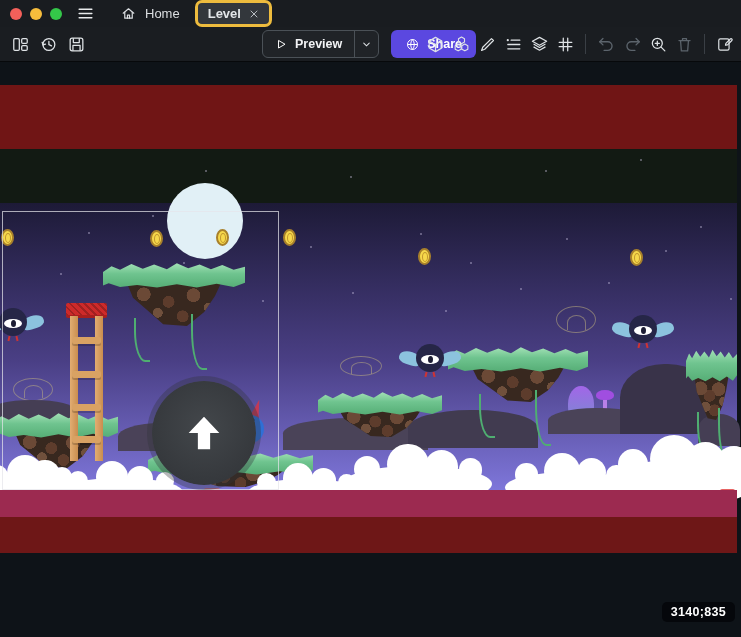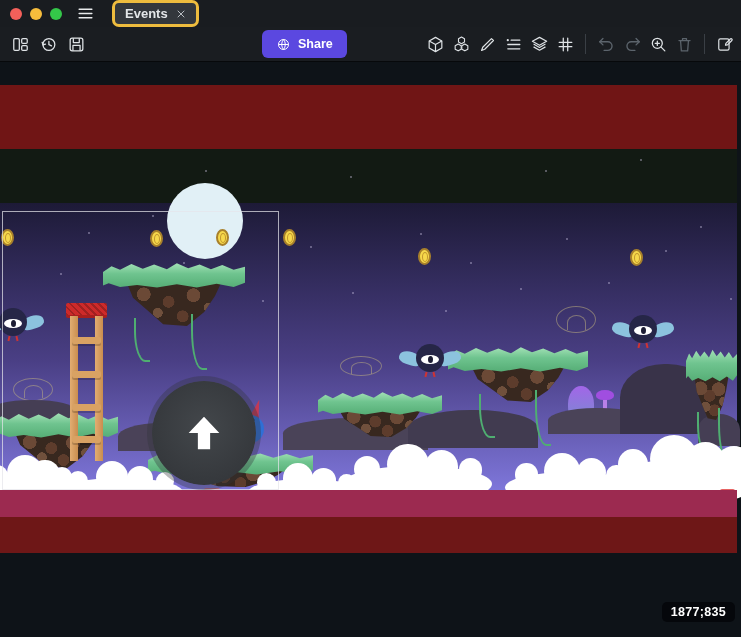--- a/index.html
+++ b/index.html
@@ -115,22 +115,32 @@
       <span class="light" style="background: rgb(244, 96, 90);"></span>
       <span class="light" style="background: rgb(246, 189, 60);"></span>
       <span class="light" style="background: rgb(52, 199, 73);"></span>
     </div>
     <span class="hamburger">
       <svg width="19" height="19" viewBox="0 0 24 24" fill="none" stroke="currentColor" stroke-width="1.9" stroke-linecap="round">
           <path d="M4 6.5 H20 M4 12 H20 M4 17.5 H20"></path>
         </svg>
     </span>
     <div class="tabs">
+      <div class="tab tab-home">
+        <span>
+          <svg width="15" height="15" viewBox="0 0 24 24" fill="none" stroke="currentColor" stroke-width="1.9" stroke-linecap="round" stroke-linejoin="round">
+              <path d="M3.5 11.5 L12 4.5 L20.5 11.5"></path>
+              <path d="M6 10 V19.5 H18 V10"></path>
+              <path d="M10.3 19.5 V14.5 H13.7 V19.5"></path>
+            </svg>
+        </span>
+        <span>Home</span>
+      </div>
       <div class="tab tab-level">
-        <span>Events</span>
+        <span>Level</span>
         <span class="x">
           <svg width="10" height="10" viewBox="0 0 20 20" fill="none" stroke="currentColor" stroke-width="2" stroke-linecap="round">
               <path d="M4 4 L16 16 M16 4 L4 16"></path>
             </svg>
         </span>
       </div>
     </div>
   </div>
 
   <div class="toolbar">
@@ -151,20 +161,33 @@
       </button>
       <button class="tbtn">
         <svg width="19" height="19" viewBox="0 0 24 24" fill="none" stroke="currentColor" stroke-width="1.6" stroke-linejoin="round">
             <rect x="4" y="4" width="16" height="16" rx="2.5"></rect>
             <path d="M8 4 V9.5 H15.5 V4"></path>
             <path d="M7.5 20 V13 H16.5 V20"></path>
           </svg>
       </button>
     </div>
     <div class="grpC">
+      <div class="preview-split">
+        <button class="preview-main">
+          <svg width="13" height="13" viewBox="0 0 24 24" fill="none" stroke="#fff" stroke-width="1.8" stroke-linejoin="round">
+              <path d="M6.5 4.5 L18.5 11.5 L6.5 18.5 Z"></path>
+            </svg>
+          <span>Preview</span>
+        </button>
+        <button class="preview-caret">
+          <svg width="11" height="11" viewBox="0 0 24 24" fill="none" stroke="currentColor" stroke-width="2.2" stroke-linecap="round">
+              <path d="M6 9 L12 15 L18 9"></path>
+            </svg>
+        </button>
+      </div>
       <button class="share-btn">
         <svg width="15" height="15" viewBox="0 0 24 24" fill="none" stroke="#fff" stroke-width="1.6">
             <circle cx="12" cy="12" r="8"></circle>
             <path d="M4 12 H20"></path>
             <path d="M12 4 a12.5 12.5 0 0 1 0 16 M12 4 a12.5 12.5 0 0 0 0 16"></path>
           </svg>
         <span>Share</span>
       </button>
     </div>
     <div class="grpR">
@@ -422,15 +445,15 @@
       <div class="mark" style="left: 720px; top: 489px; width: 15px; height: 4px; background: rgba(224, 60, 60, 0.8);"></div>
       <div class="selrect" style="left: 2px; top: 211px; width: 275px; height: 277px;"></div>
       <div class="band" style="top: 490px; height: 27px; background: rgb(156, 42, 80);"></div>
       <div class="band" style="top: 517px; height: 36px; background: rgb(110, 23, 23);"></div>
       <div class="jumpbtn" style="left: 152px; top: 381px;">
         <svg width="46" height="46" viewBox="0 0 24 24">
           <path d="M12 3.5 L20 12 H15.2 V20.5 H8.8 V12 H4 Z" fill="#fff"></path>
         </svg>
       </div>
     </div>
-  <div class="coordbadge">1877;835</div>
+  <div class="coordbadge">3140;835</div>
 
 </div>
 
 </body></html>

